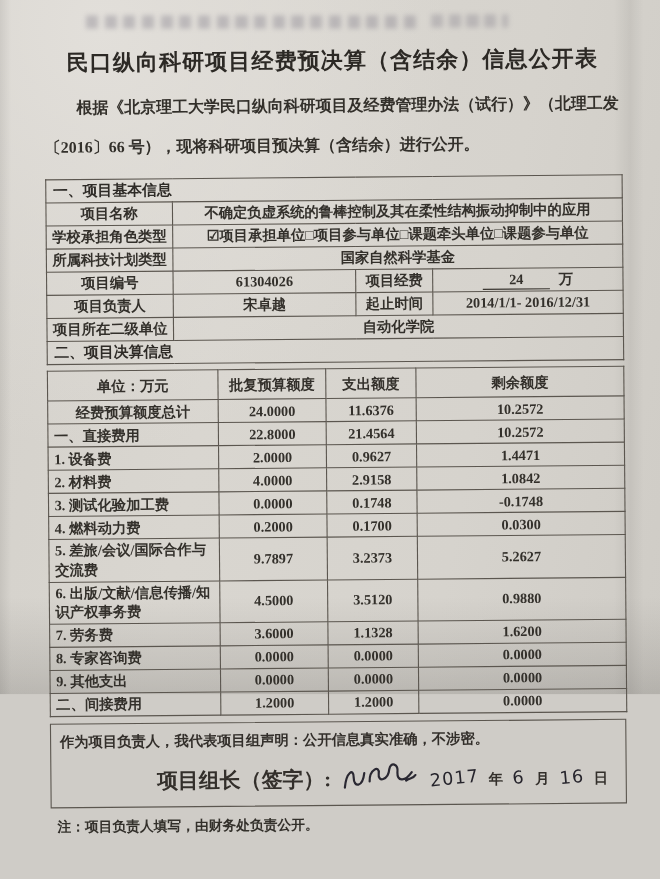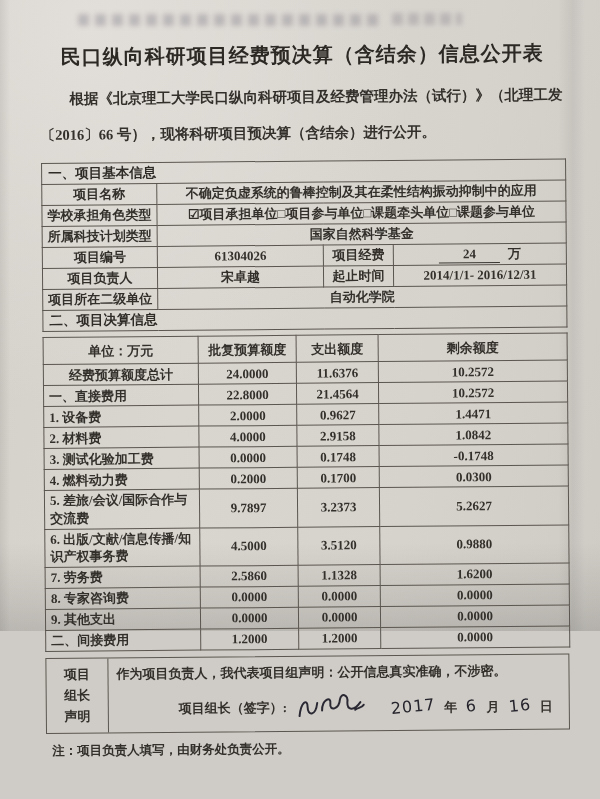--- a/index.html
+++ b/index.html
@@ -62,21 +62,21 @@
     margin-top: 6px; border: 1px solid #5b564f; display: flex; min-height: 74px;
   }
   .decl-label {
     width: 62px; border-right: 1px solid #5b564f;
     display: flex; flex-direction: column; justify-content: center; align-items: center;
     gap: 3px; font-size: 13px; font-weight: 700; padding: 6px 0;
   }
   .decl-body { flex: 1; padding: 6px 8px 6px 8px; }
   .decl-statement { font-size: 13px; font-weight: 600; line-height: 1.6; }
   .sign-row { display: flex; align-items: center; margin-top: 8px; }
-  .sign-label { margin-left: 62px; font-size: 13px; font-weight: 600; }
+  .sign-label { margin-left: 88px; font-size: 19px; font-weight: 600; }
   .signature { margin-left: 8px; transform: rotate(-6deg); }
   .date-group { margin-left: auto; margin-right: 8px; display: flex; align-items: baseline; gap: 9px; font-size: 13px; font-weight: 600; }
   .hand {
     font-family: "DejaVu Sans", sans-serif; font-size: 16px; font-weight: 400;
     display: inline-block; transform: rotate(-5deg); color: #26242c; letter-spacing: 1px;
   }
   .footnote { margin-top: 9px; font-size: 12.5px; font-weight: 600; padding-left: 6px; color: #33302b; }
 </style>
 </head>
 <body>
@@ -193,21 +193,21 @@
         <td>5.2627</td>
       </tr>
       <tr style="height:38px;">
         <td class="leftcell">6. 出版/文献/信息传播/知识产权事务费</td>
         <td>4.5000</td>
         <td>3.5120</td>
         <td>0.9880</td>
       </tr>
       <tr>
         <td class="leftcell">7. 劳务费</td>
-        <td>2.5860</td>
+        <td>3.6000</td>
         <td>1.1328</td>
         <td>1.6200</td>
       </tr>
       <tr>
         <td class="leftcell">8. 专家咨询费</td>
         <td>0.0000</td>
         <td>0.0000</td>
         <td>0.0000</td>
       </tr>
       <tr>
@@ -219,25 +219,20 @@
       <tr>
         <td class="leftcell">二、间接费用</td>
         <td>1.2000</td>
         <td>1.2000</td>
         <td>0.0000</td>
       </tr>
     </tbody>
       </table>
 
     <div class="decl">
-      <div class="decl-label">
-        <span>项目</span>
-        <span>组长</span>
-        <span>声明</span>
-      </div>
       <div class="decl-body">
         <div class="decl-statement">作为项目负责人，我代表项目组声明：公开信息真实准确，不涉密。</div>
         <div class="sign-row">
           <span class="sign-label">项目组长（签字）:</span>
           <span class="signature">
             <svg width="72" height="30" viewBox="0 0 72 30">
               <path d="M4,22 C7,8 14,5 13,14 C12,23 20,24 23,11 M27,19 C28,8 38,5 36,13 C34,21 44,20 46,10 C48,3 55,6 53,14 C52,21 58,24 66,15 M60,22 C63,20 67,21 69,18" fill="none" stroke="#2a2832" stroke-width="2" stroke-linecap="round"></path>
             </svg>
           </span>
           <span class="date-group">

